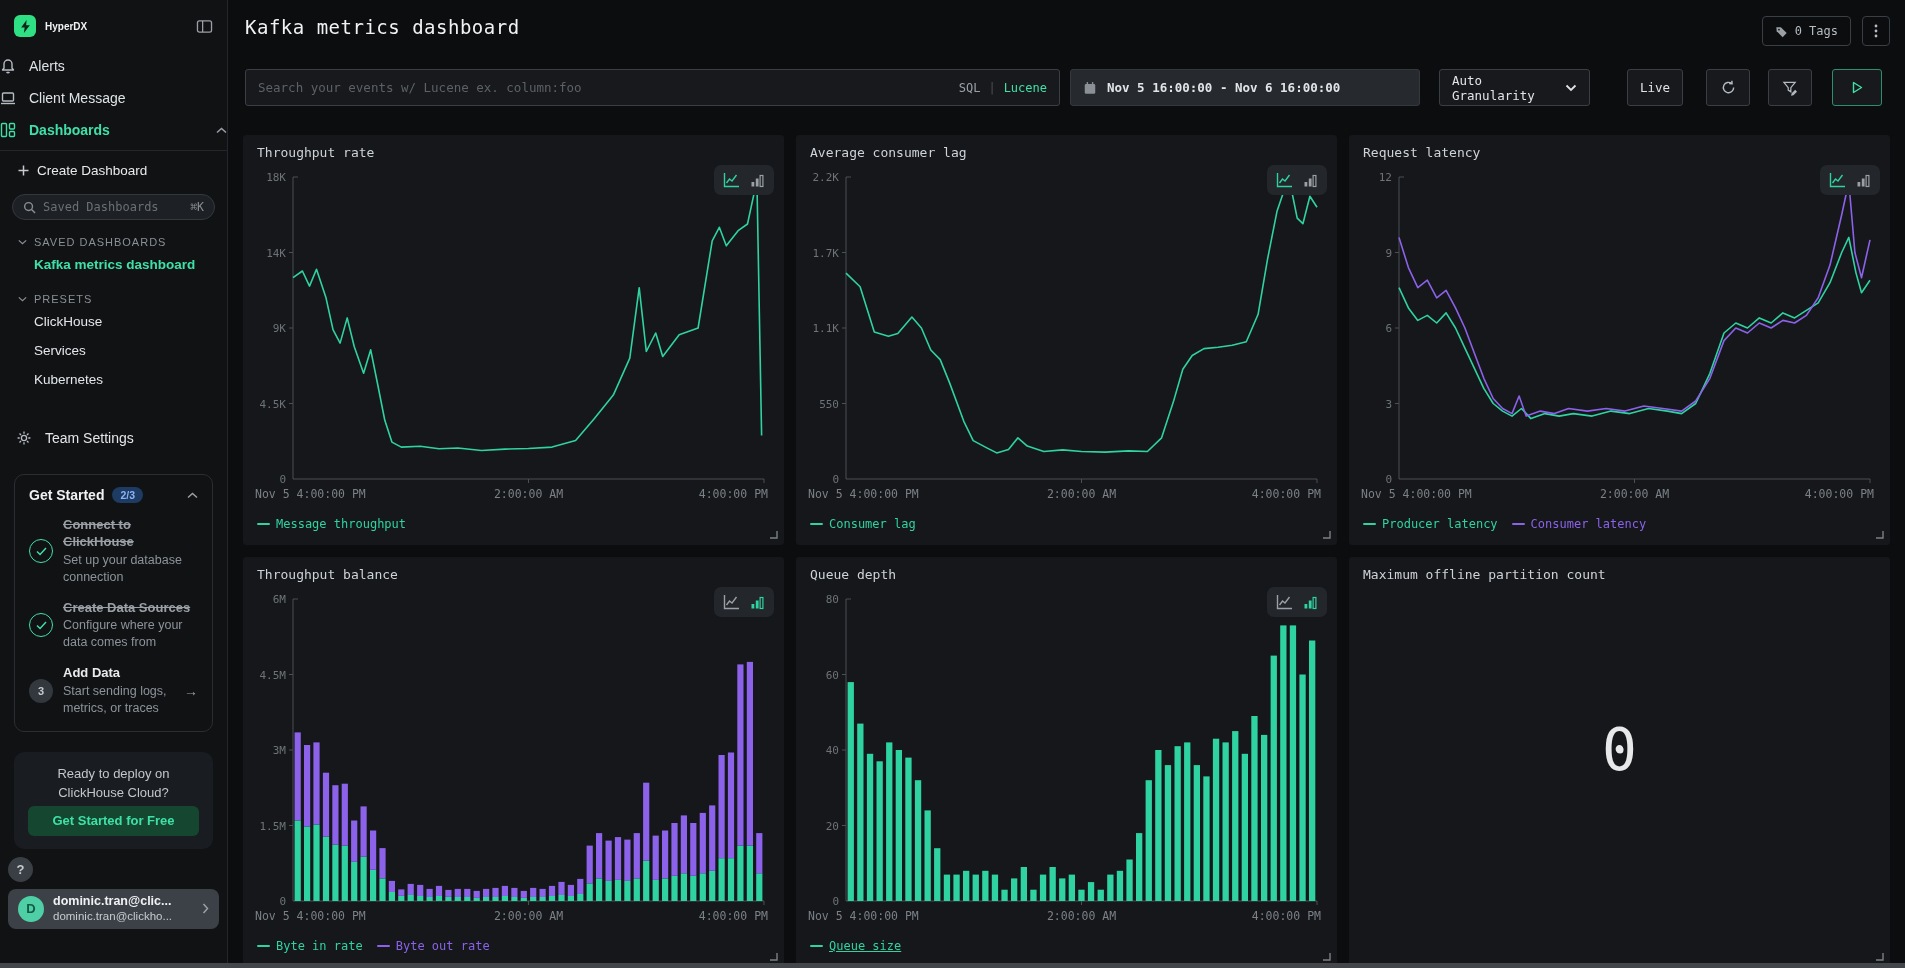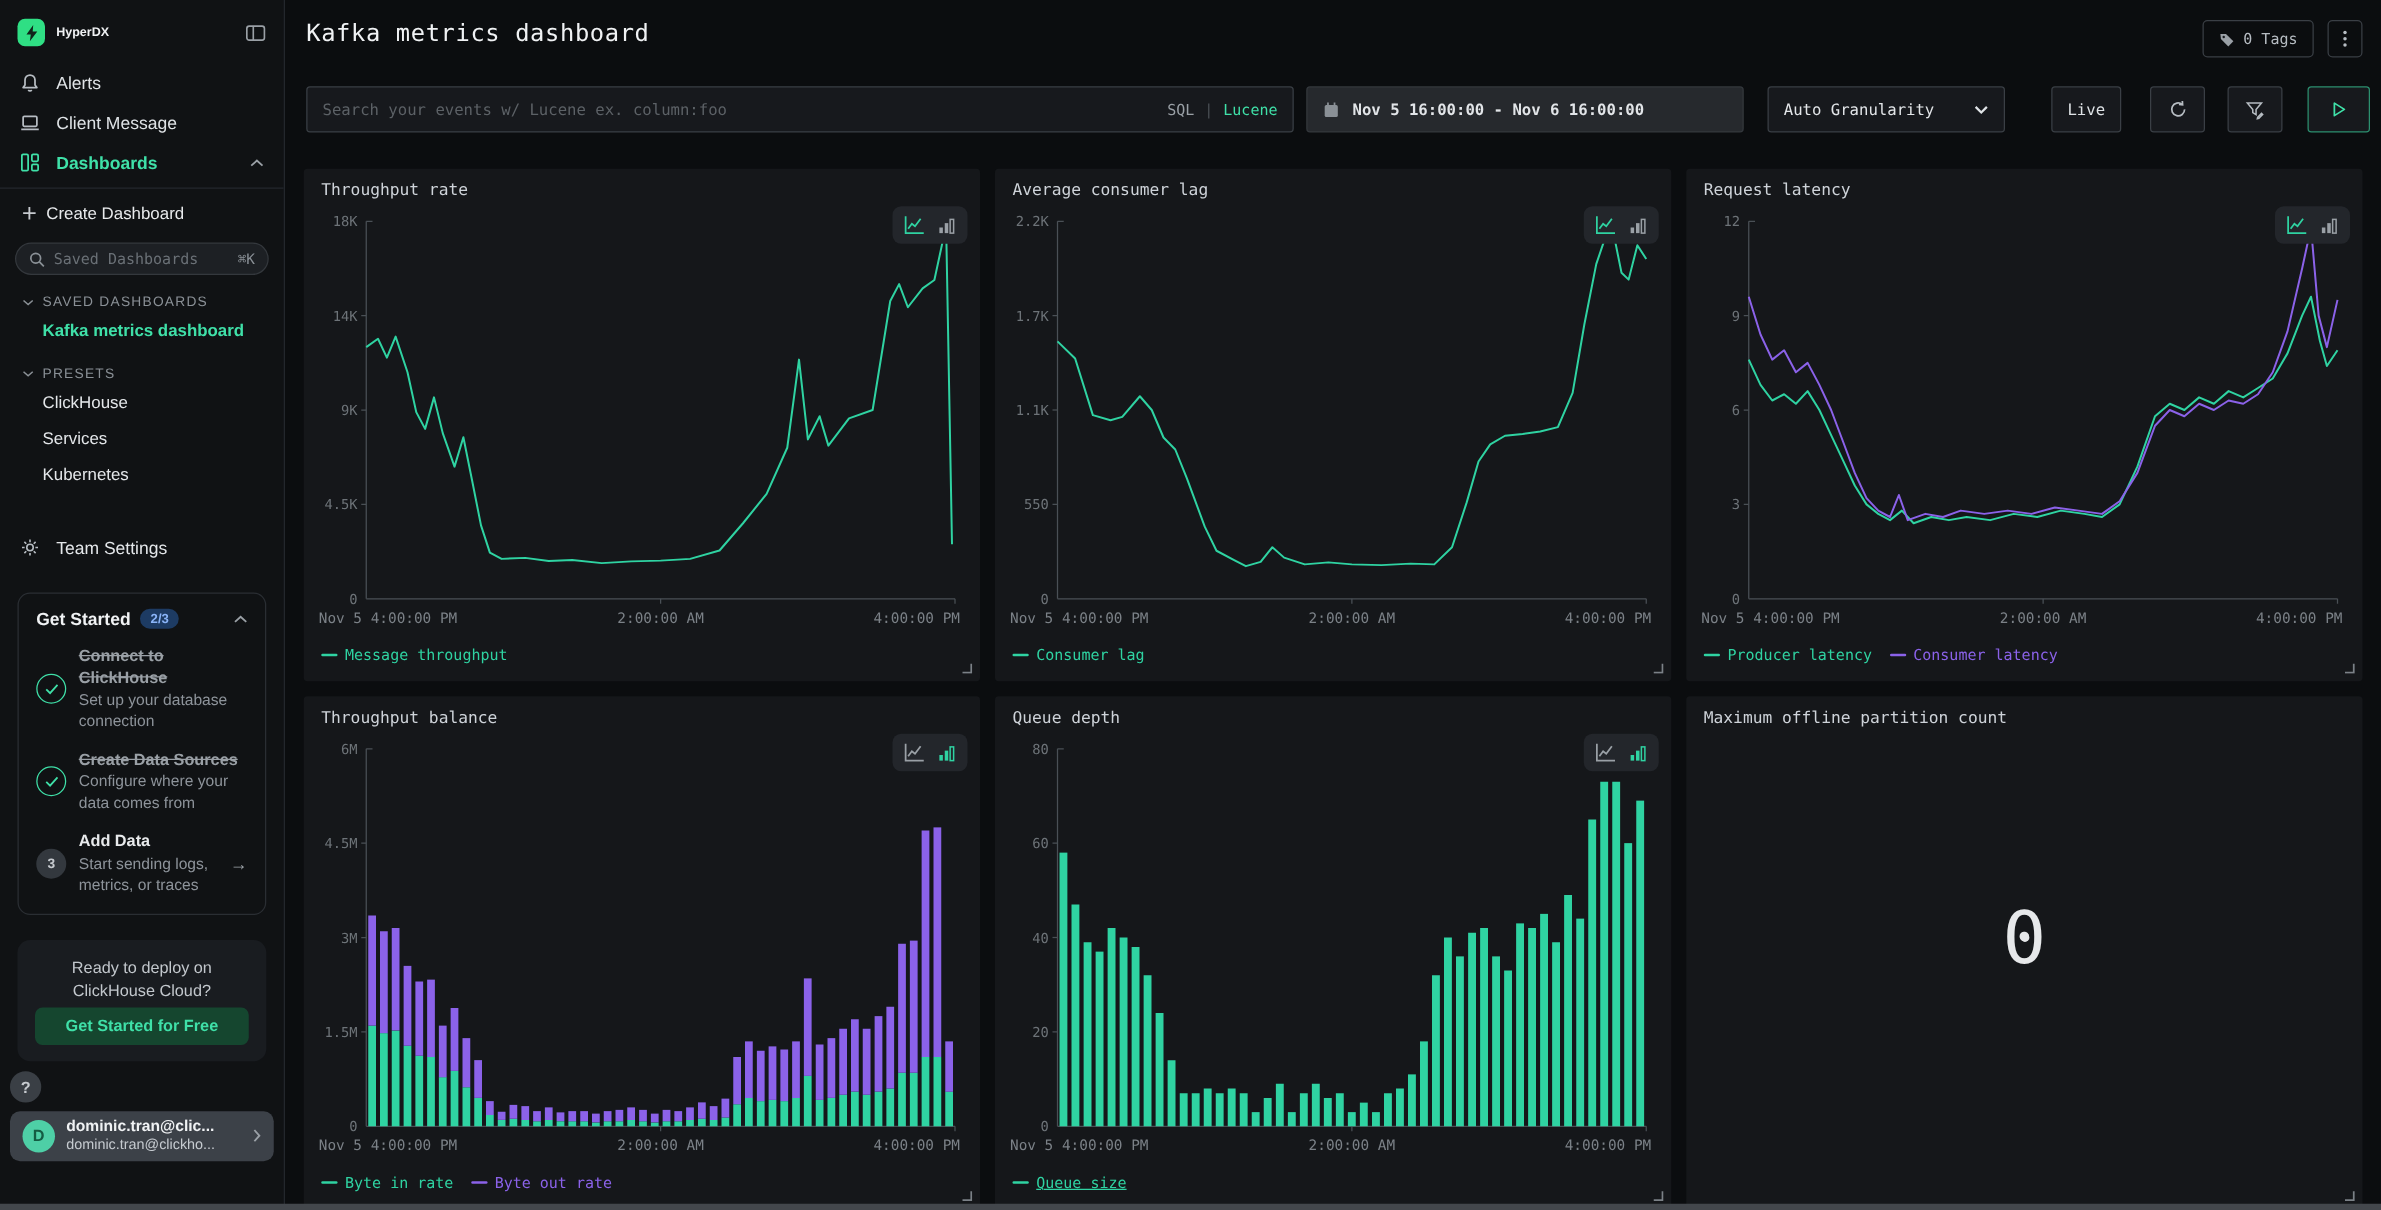--- a/index.html
+++ b/index.html
@@ -10,21 +10,21 @@
   }
   *{margin:0;padding:0;box-sizing:border-box}
   html,body{width:1905px;height:968px;overflow:hidden;background:var(--bg);font-family:var(--sans);color:var(--text)}
   svg{display:block}
   
   .sidebar{position:absolute;left:0;top:0;width:228px;height:968px;background:var(--sidebar);border-right:1px solid var(--border);display:flex;flex-direction:column;overflow:hidden}
   .sb-header{display:flex;align-items:center;padding:15px 14px 12px;gap:9px}
   .logo{width:22px;height:22px;border-radius:6px;background:#2fdf84;display:flex;align-items:center;justify-content:center;flex:none}
   .brand{font-weight:bold;font-size:10px;color:var(--bright)}
   .collapse{margin-left:auto;color:var(--muted);cursor:pointer}
-  .nav-item{display:flex;align-items:center;gap:13px;padding:8px 16px;font-size:14px;color:#dfe3e6;cursor:pointer}
+  .nav-item{display:flex;align-items:center;gap:13px;padding:8px 0;font-size:14px;color:#dfe3e6;cursor:pointer}
   .nav-item .chev{margin-left:auto;color:var(--muted)}
   .nav-item.active{color:var(--green2);font-weight:bold}
   .sb-divider{border-bottom:1px solid var(--border);margin-top:4px}
   .create-dash{display:flex;align-items:center;gap:8px;padding:12px 18px 8px;font-size:13.5px;color:#e8eaec;cursor:pointer}
   .sb-search{display:flex;align-items:center;gap:7px;margin:8px 12px 2px;height:26px;background:#1d2024;border:1px solid #34383d;border-radius:999px;padding:0 10px;color:var(--dim)}
   .sb-search input{flex:1;min-width:0;background:transparent;border:none;outline:none;color:#8a9096;font:12px var(--mono)}
   .sb-search input::placeholder{color:#6a7076}
   .sb-shortcut{font:11.5px var(--mono);color:#8a9096}
   .sb-section{display:flex;align-items:center;gap:7px;padding:14px 18px 2px;font-size:11px;letter-spacing:.09em;color:#8a9096;cursor:pointer}
   .sb-link{padding:7px 18px 7px 34px;font-size:13.5px;color:#e4e7ea;cursor:pointer}
@@ -54,29 +54,29 @@
   .avatar{width:26px;height:26px;border-radius:50%;background:#4ecfa6;color:#145c43;font-size:13px;font-weight:bold;display:flex;align-items:center;justify-content:center;flex:none}
   .user-name{font-size:12.5px;font-weight:bold;color:var(--bright);line-height:1.25;white-space:nowrap}
   .user-mail{font-size:11.5px;color:#c6cbd0;line-height:1.25;white-space:nowrap}
   .user-chev{margin-left:auto;color:#9aa0a6}
   
   .main{position:absolute;left:228px;top:0;width:1677px;height:968px}
   .page-title{position:absolute;left:17px;top:16px;font:500 19px var(--mono);color:var(--bright);letter-spacing:.5px}
   .hdr-right{position:absolute;right:15px;top:16px;display:flex;gap:11px}
   .tags-btn{display:flex;align-items:center;gap:7px;height:30px;padding:0 12px;background:transparent;border:1px solid var(--border2);border-radius:4px;color:#b6bcc2;font:12px var(--mono);cursor:pointer}
   .kebab-btn{width:28px;height:30px;background:transparent;border:1px solid var(--border2);border-radius:4px;color:#b6bcc2;display:flex;align-items:center;justify-content:center;cursor:pointer}
-  .filter-row{position:absolute;left:17px;right:9px;top:69px;height:37px;display:flex;align-items:stretch}
+  .filter-row{position:absolute;left:17px;right:23px;top:69px;height:37px;display:flex;align-items:stretch}
   .search-box{flex:1;display:flex;align-items:center;background:#17191d;border:1px solid var(--border2);border-radius:3px;padding:0 12px;gap:8px}
   .search-box input{flex:1;min-width:0;background:transparent;border:none;outline:none;font:12.5px var(--mono);color:#cfd3d7}
   .search-box input::placeholder{color:#5c6166}
   .sql-lbl{font:12px var(--mono);color:#9aa0a6;cursor:pointer}
   .pipe{color:#4a4f55;font:12px var(--mono)}
   .lucene-lbl{font:12px var(--mono);color:var(--green2);cursor:pointer}
   .date-box{margin-left:10px;width:350px;display:flex;align-items:center;gap:10px;background:#26292d;border:1px solid #34383d;border-radius:3px;padding:0 12px;font:bold 12.5px var(--mono);color:#e2e5e8;cursor:pointer}
-  .gran-box{margin-left:19px;width:190px;display:flex;align-items:center;justify-content:space-between;background:#17191d;border:1px solid var(--border2);border-radius:3px;padding:0 12px;font:12.5px var(--mono);color:#e2e5e8;cursor:pointer}
+  .gran-box{margin-left:19px;width:151px;display:flex;align-items:center;justify-content:space-between;background:#17191d;border:1px solid var(--border2);border-radius:3px;padding:0 12px;font:12.5px var(--mono);color:#e2e5e8;cursor:pointer}
   .tool-btn{display:flex;align-items:center;justify-content:center;background:#17191d;border:1px solid var(--border2);border-radius:3px;color:#dfe3e6;font:12.5px var(--mono);cursor:pointer}
   .tool-btn.live{margin-left:37px;width:56px}
   .tool-btn.refresh{margin-left:23px;width:44px;color:#b6bcc2}
   .tool-btn.filter{margin-left:18px;width:44px;color:#b6bcc2}
   .tool-btn.play{margin-left:20px;width:50px;border-color:#2c8f6f;color:var(--green2)}
   
   .grid{position:absolute;left:15px;top:135px;display:grid;grid-template-columns:repeat(3,541px);grid-auto-rows:410px;gap:12px}
   .card{position:relative;background:var(--panel);border-radius:3px;overflow:hidden}
   .card-title{position:absolute;left:14px;top:10px;font:500 13px var(--mono);color:#ced3d9}
   .chart-toggle{position:absolute;right:10px;top:30px;background:#23262b;border-radius:7px;display:flex;align-items:center;padding:7px 9px;gap:10px;z-index:2}

